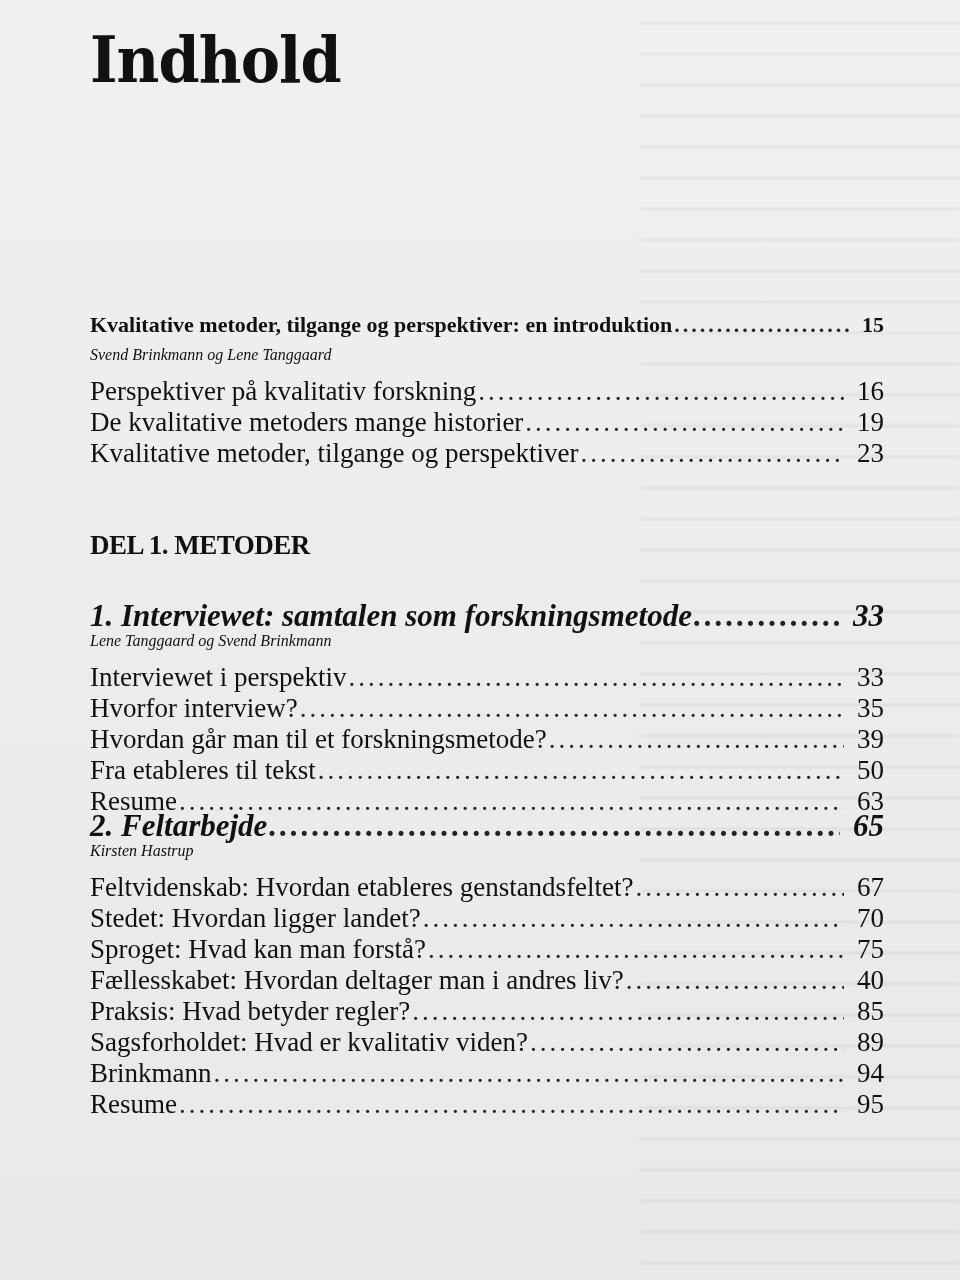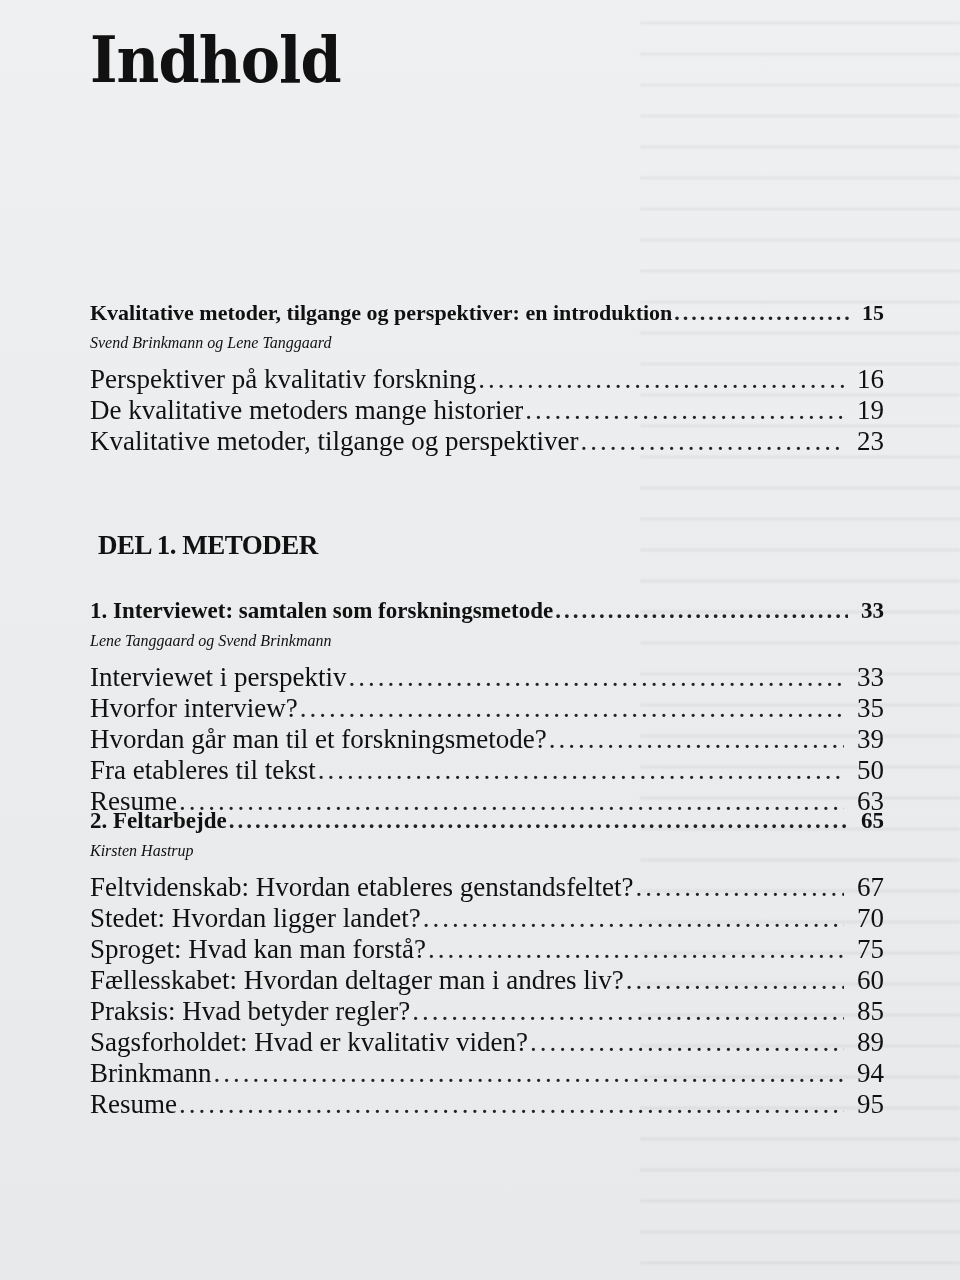--- a/index.html
+++ b/index.html
@@ -35,36 +35,36 @@
     .row .label { flex: 0 0 auto; }
     .row .dots {
       flex: 1 1 auto; overflow: hidden; margin: 0 2px;
       letter-spacing: 3px; color: #222;
     }
     .row .dots::before {
       content: "........................................................................................................................................";
     }
     .row .num { flex: 0 0 auto; margin-left: 11px; }
     .chapter { font-weight: bold; font-size: 22px; height: 34px; }
-    .chapter.big { font-size: 23px; }
+    .chapter.big { font-size: 31px; font-style: italic; }
     .author { font-style: italic; font-size: 16px; height: 30px; }
     .part {
       font-weight: bold; font-size: 27px; height: 40px;
       letter-spacing: -0.5px;
     }
   </style>
 </head>
 <body>
 
 <div class="page"></div>
 <div class="ghost"></div>
 
 <h1>Indhold</h1>
 
-<div class="toc" style="top:300px;">
+<div class="toc" style="top:312px;">
   <div class="row chapter">
     <span class="label">Kvalitative metoder, tilgange og perspektiver: en introduktion</span>
     <span class="dots"></span>
     <span class="num">15</span>
   </div>
   <div class="row author">Svend Brinkmann og Lene Tanggaard</div>
   <div class="row">
     <span class="label">Perspektiver på kvalitativ forskning</span>
     <span class="dots"></span>
     <span class="num">16</span>
@@ -74,21 +74,21 @@
     <span class="dots"></span>
     <span class="num">19</span>
   </div>
   <div class="row">
     <span class="label">Kvalitative metoder, tilgange og perspektiver</span>
     <span class="dots"></span>
     <span class="num">23</span>
   </div>
 </div>
 
-<div class="toc" style="top:530px;margin-left:8px;">
+<div class="toc" style="top:530px;">
   <div class="row part">DEL 1. METODER</div>
 </div>
 
 <div class="toc" style="top:598px;">
   <div class="row chapter big">
     <span class="label">1. Interviewet: samtalen som forskningsmetode</span>
     <span class="dots"></span>
     <span class="num">33</span>
   </div>
   <div class="row author">Lene Tanggaard og Svend Brinkmann</div>
@@ -137,21 +137,21 @@
     <span class="num">70</span>
   </div>
   <div class="row">
     <span class="label">Sproget: Hvad kan man forstå?</span>
     <span class="dots"></span>
     <span class="num">75</span>
   </div>
   <div class="row">
     <span class="label">Fællesskabet: Hvordan deltager man i andres liv?</span>
     <span class="dots"></span>
-    <span class="num">60</span>
+    <span class="num">40</span>
   </div>
   <div class="row">
     <span class="label">Praksis: Hvad betyder regler?</span>
     <span class="dots"></span>
     <span class="num">85</span>
   </div>
   <div class="row">
     <span class="label">Sagsforholdet: Hvad er kvalitativ viden?</span>
     <span class="dots"></span>
     <span class="num">89</span>

